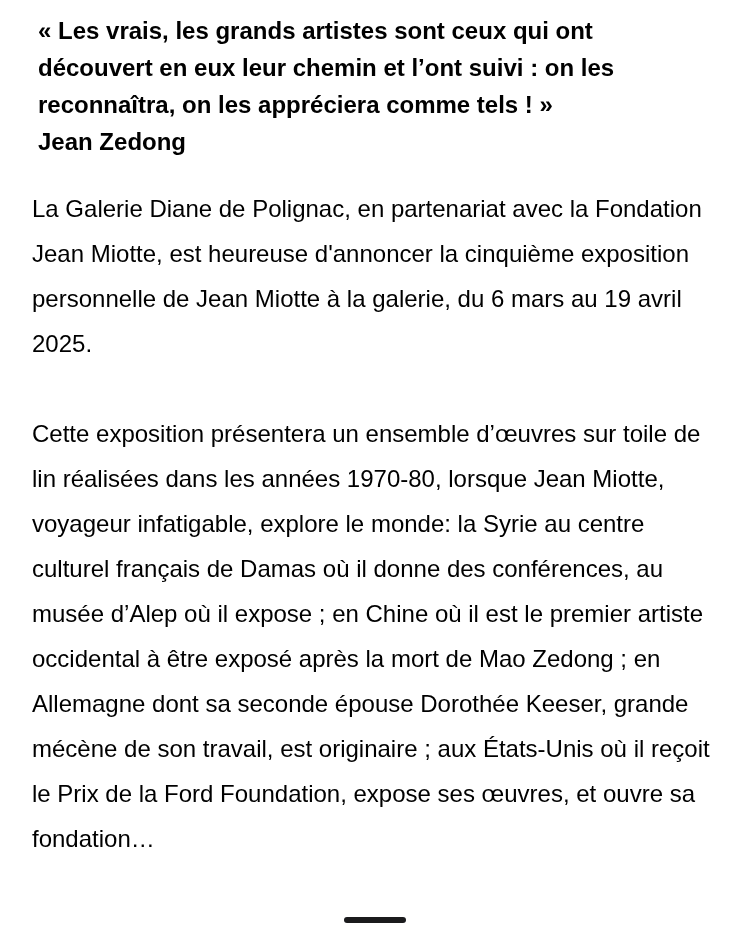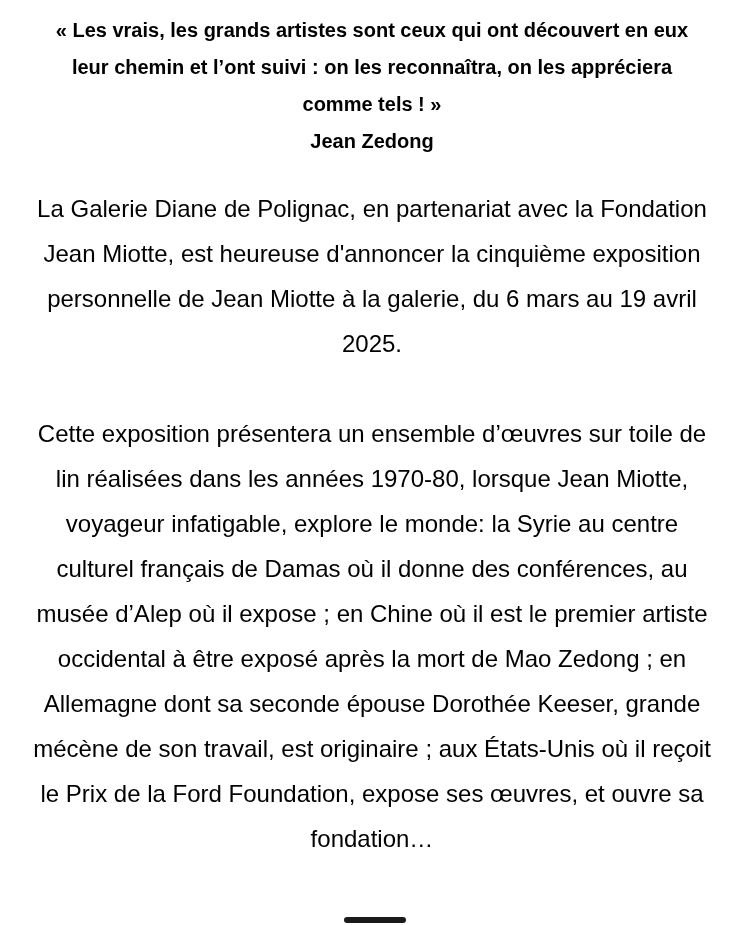--- a/index.html
+++ b/index.html
@@ -13,36 +13,36 @@
     height: 925px;
     box-sizing: border-box;
     background: #ffffff;
     color: #000000;
     font-family: "Liberation Sans", "DejaVu Sans", sans-serif;
     padding: 0 38px 0 32px;
     overflow: hidden;
   }
   .quote-block {
     margin: 12px 6px 0 6px;
-    text-align: center;
+    text-align: left;
     font-weight: bold;
-    font-size: 20px;
+    font-size: 24px;
     line-height: 37px;
   }
   .quote-text {
     margin: 0;
   }
   .quote-attribution {
     margin: 0;
   }
   .body-para {
     font-size: 24px;
     line-height: 45px;
     margin: 0 0 45px 0;
-    text-align: center;
+    text-align: left;
   }
   .body-para.first {
     margin-top: 26px;
   }
   .home-indicator {
     position: absolute;
     left: 50%;
     transform: translateX(-50%);
     bottom: 2px;
     width: 62px;

